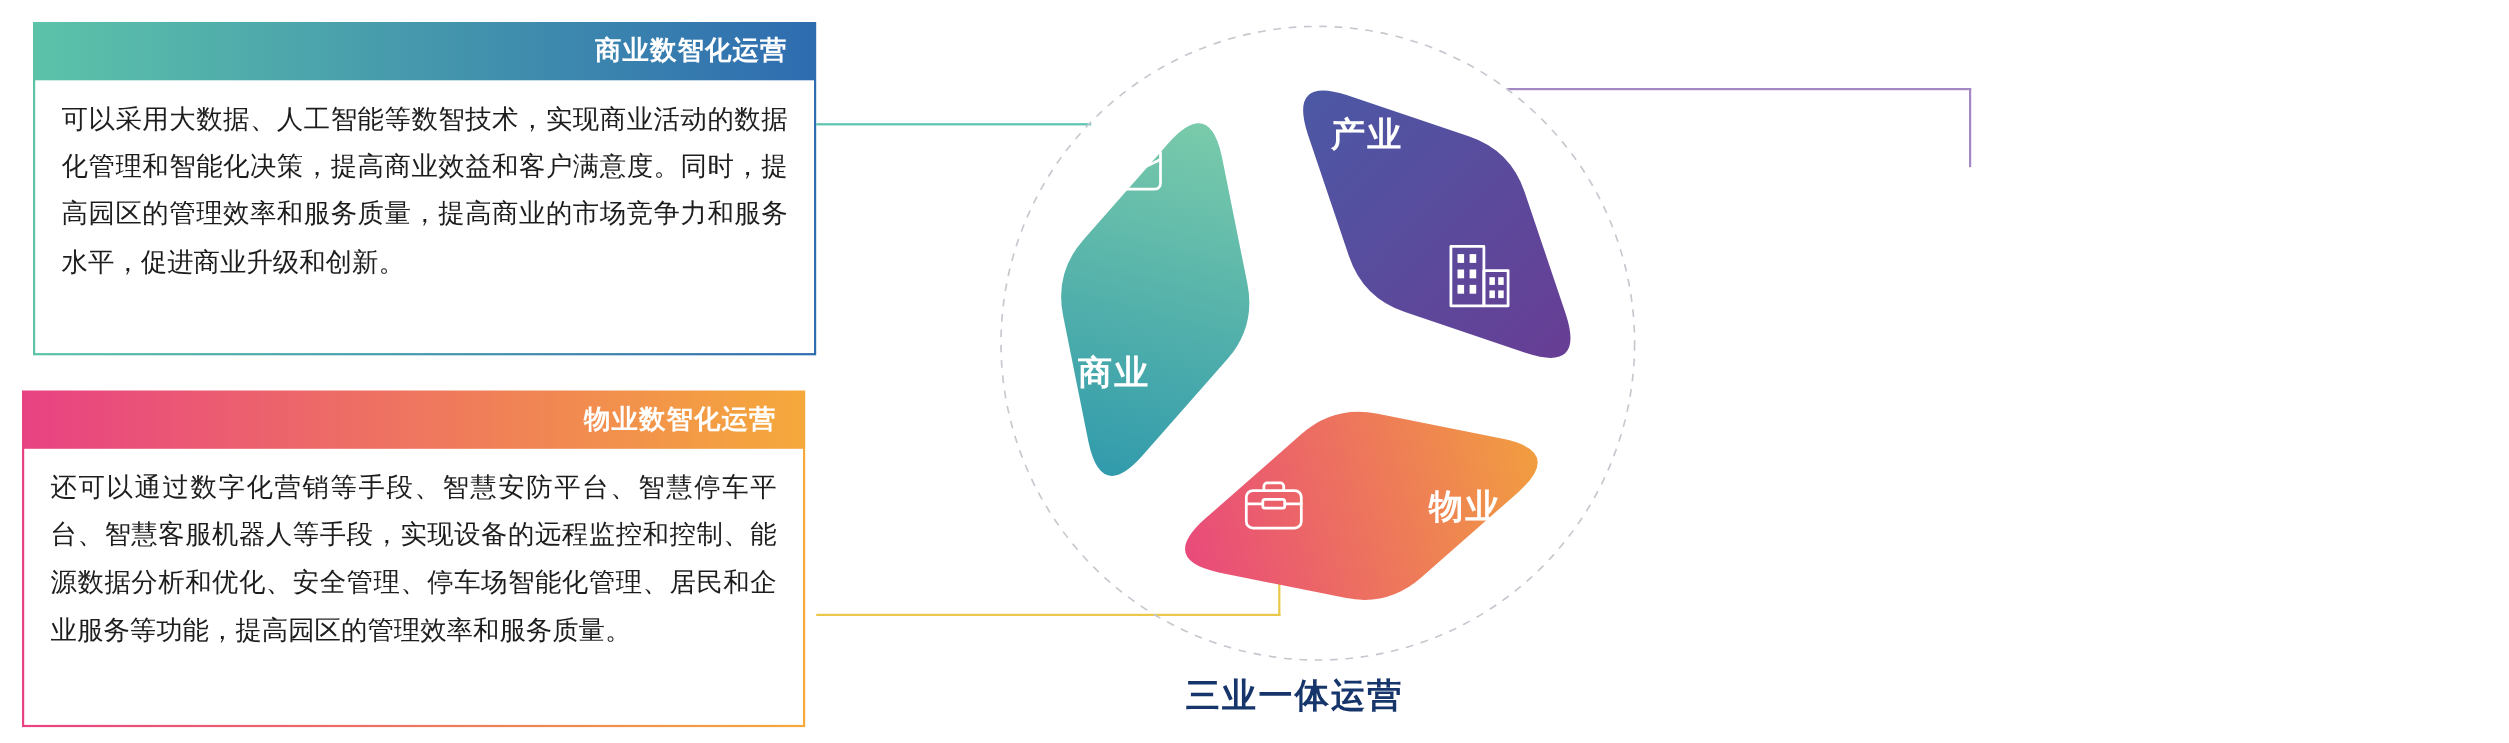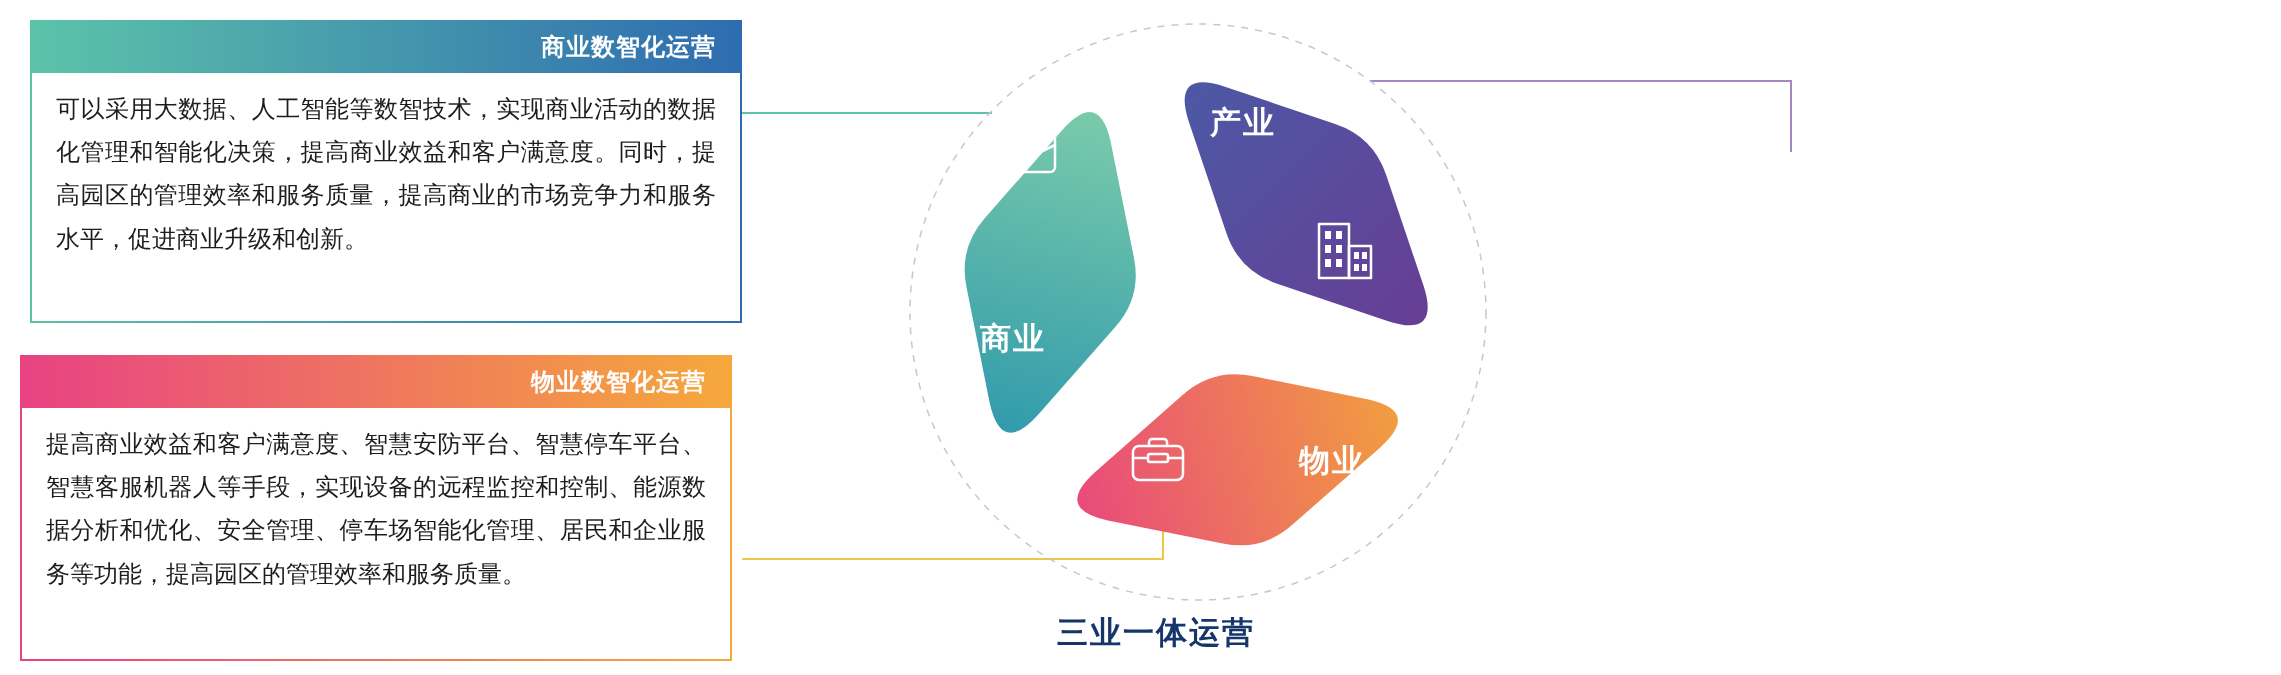--- a/index.html
+++ b/index.html
@@ -21,38 +21,38 @@
   #card-industry{left:1608px;top:150px;width:649px;height:353px;background:linear-gradient(to right,#157E90,#5D3D8F);}
   #card-industry .card-body{padding:20px 26px;}
   .line{position:absolute;}
   #connector-commercial{left:742px;top:112px;width:250px;height:2px;background:#5CC3AE;}
   #connector-property-h{left:742px;top:558px;width:422px;height:2px;background:#ECC84A;}
   #connector-property-v{left:1162px;top:520px;width:2px;height:40px;background:#ECC84A;}
   #connector-industry-h{left:1370px;top:80px;width:422px;height:2px;background:#A488C2;}
   #connector-industry-v{left:1790px;top:80px;width:2px;height:72px;background:#A488C2;}
   #diagram-svg{position:absolute;left:880px;top:8px;}
   .caption{
-    position:absolute;left:1006px;top:612px;width:300px;text-align:center;
+    position:absolute;left:976px;top:612px;width:300px;text-align:right;
     font-size:31px;font-weight:700;color:#16356B;letter-spacing:2px;
   }
   .petal-label{font-size:31px;font-weight:700;fill:#ffffff;letter-spacing:2px;}
 </style>
 </head>
 <body>
 
 <div class="stage">
 
   <div class="card" id="card-commercial">
     <div class="card-header">商业数智化运营</div>
     <div class="card-body">可以采用大数据、人工智能等数智技术，实现商业活动的数据化管理和智能化决策，提高商业效益和客户满意度。同时，提高园区的管理效率和服务质量，提高商业的市场竞争力和服务水平，促进商业升级和创新。</div>
   </div>
 
   <div class="card" id="card-property">
     <div class="card-header">物业数智化运营</div>
-    <div class="card-body">提高商业效益和客户满意度、智慧安防平台、智慧停车平台、智慧客服机器人等手段，实现设备的远程监控和控制、能源数据分析和优化、安全管理、停车场智能化管理、居民和企业服务等功能，提高园区的管理效率和服务质量。</div>
+    <div class="card-body">还可以通过数字化营销等手段、智慧安防平台、智慧停车平台、智慧客服机器人等手段，实现设备的远程监控和控制、能源数据分析和优化、安全管理、停车场智能化管理、居民和企业服务等功能，提高园区的管理效率和服务质量。</div>
   </div>
 
 
   <div class="line" id="connector-commercial"></div>
   <div class="line" id="connector-property-h"></div>
   <div class="line" id="connector-property-v"></div>
   <div class="line" id="connector-industry-h"></div>
   <div class="line" id="connector-industry-v"></div>
 
   <svg id="diagram-svg" width="640" height="614" viewBox="0 0 640 614">

